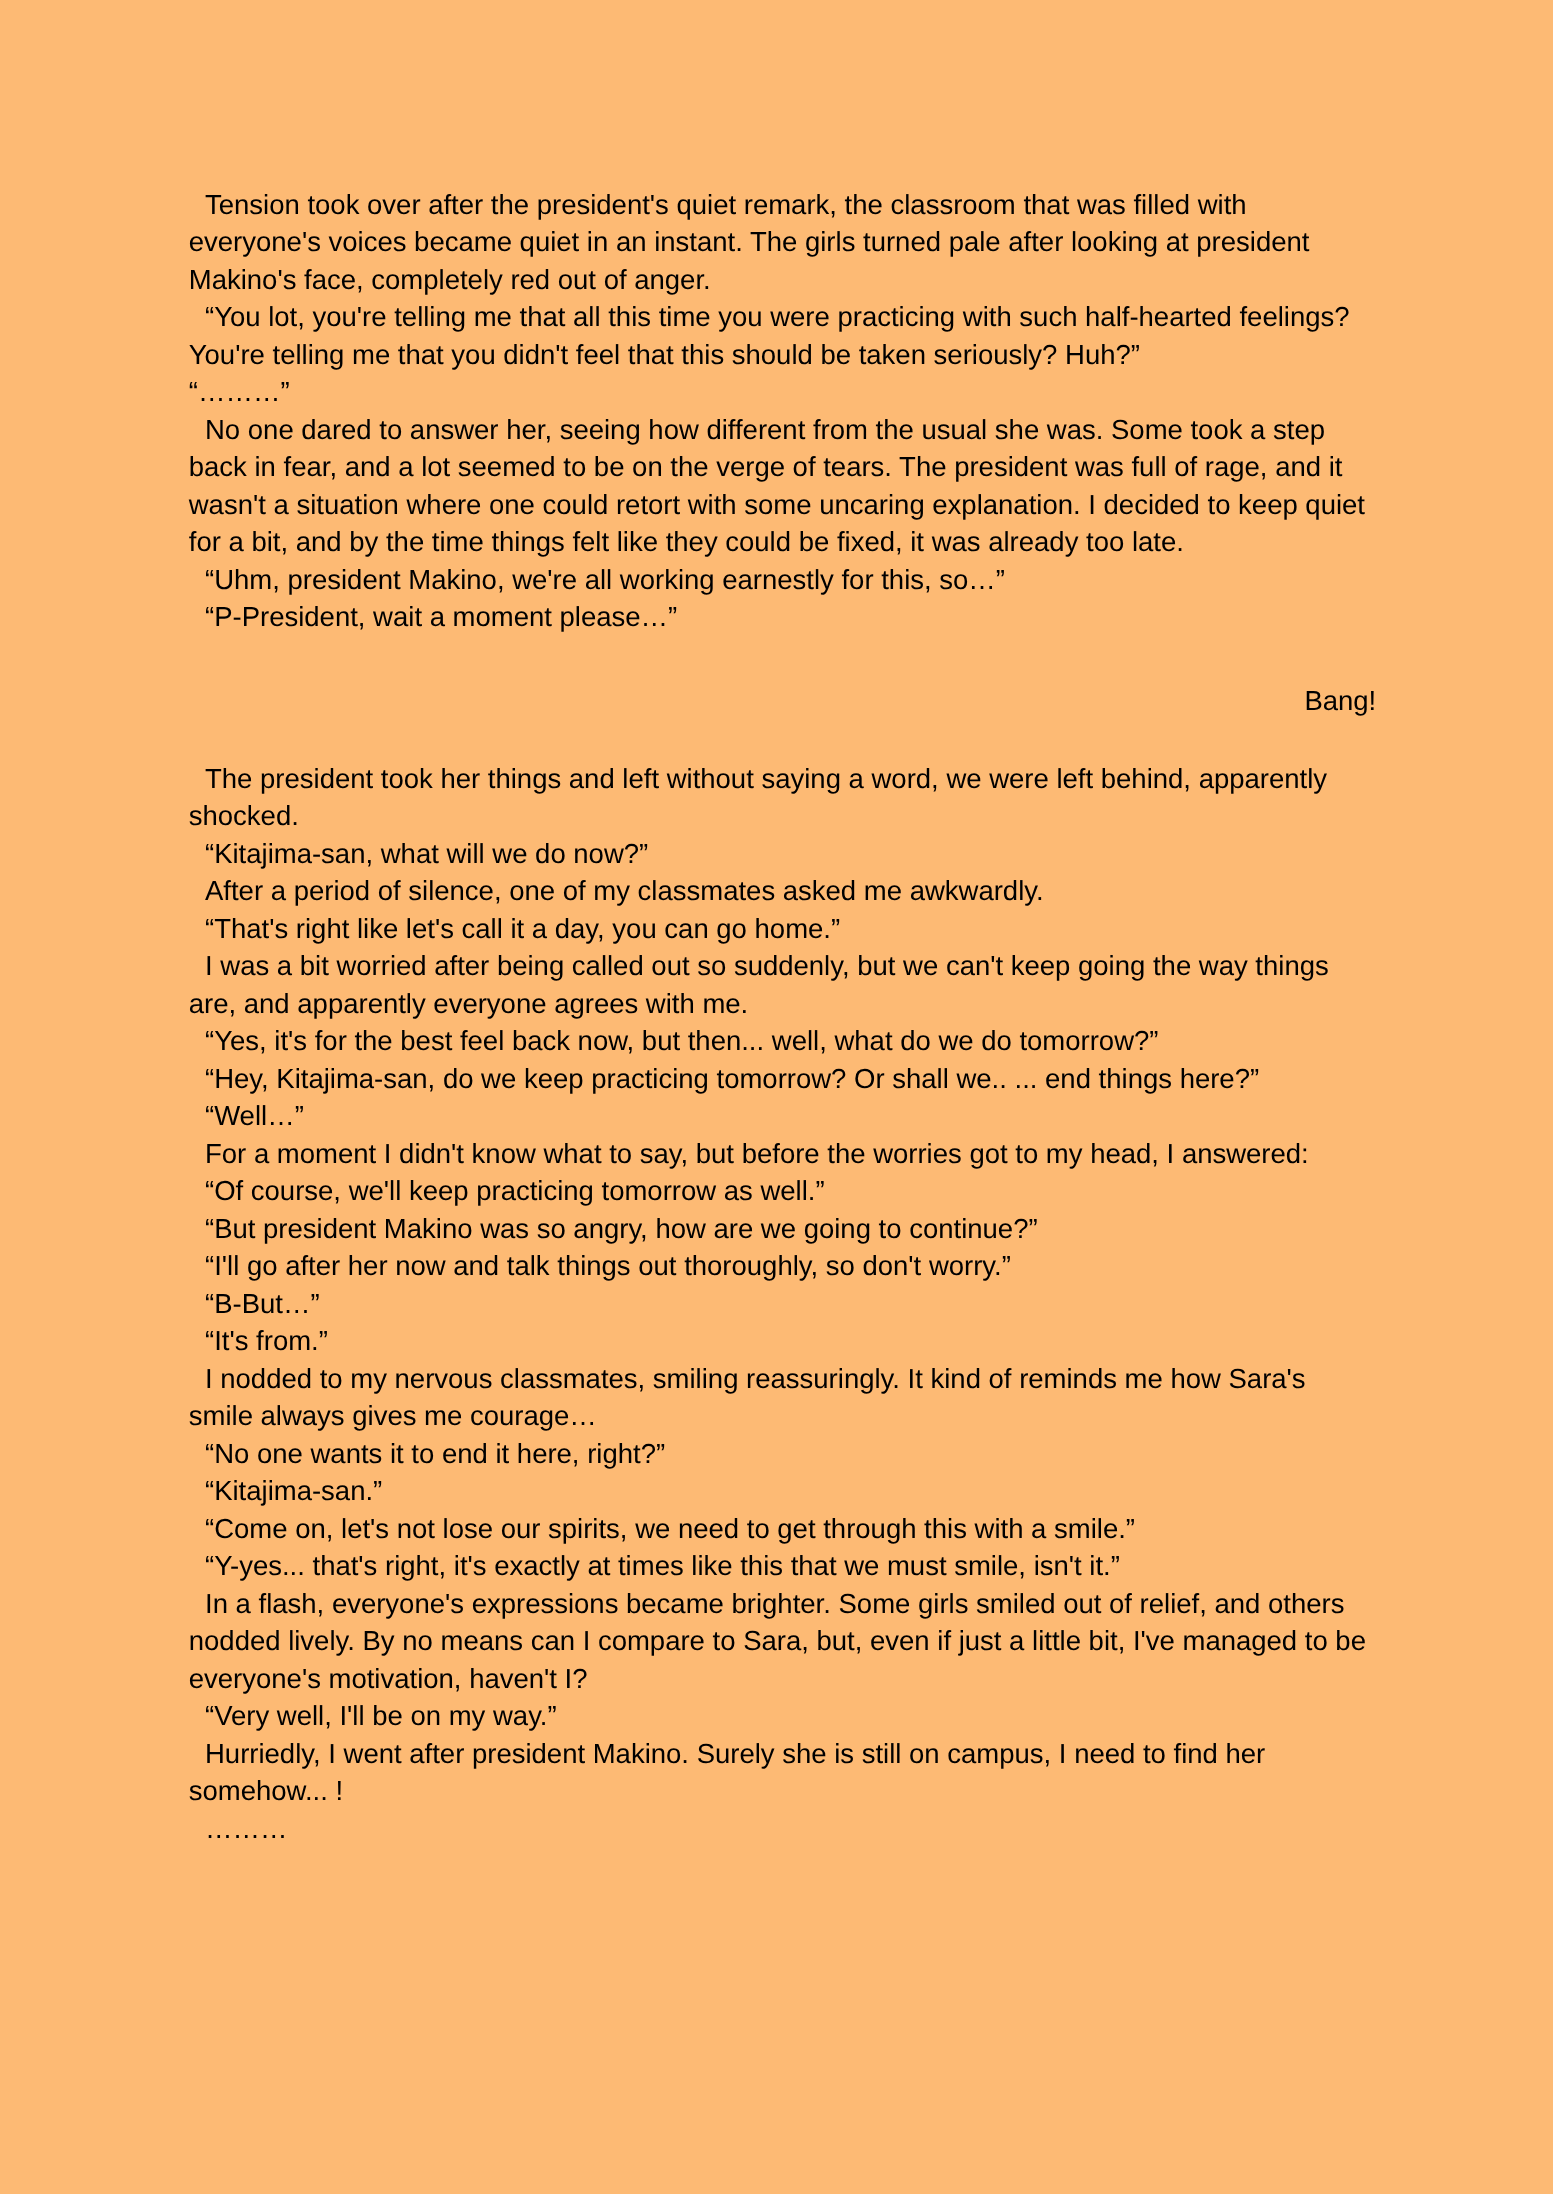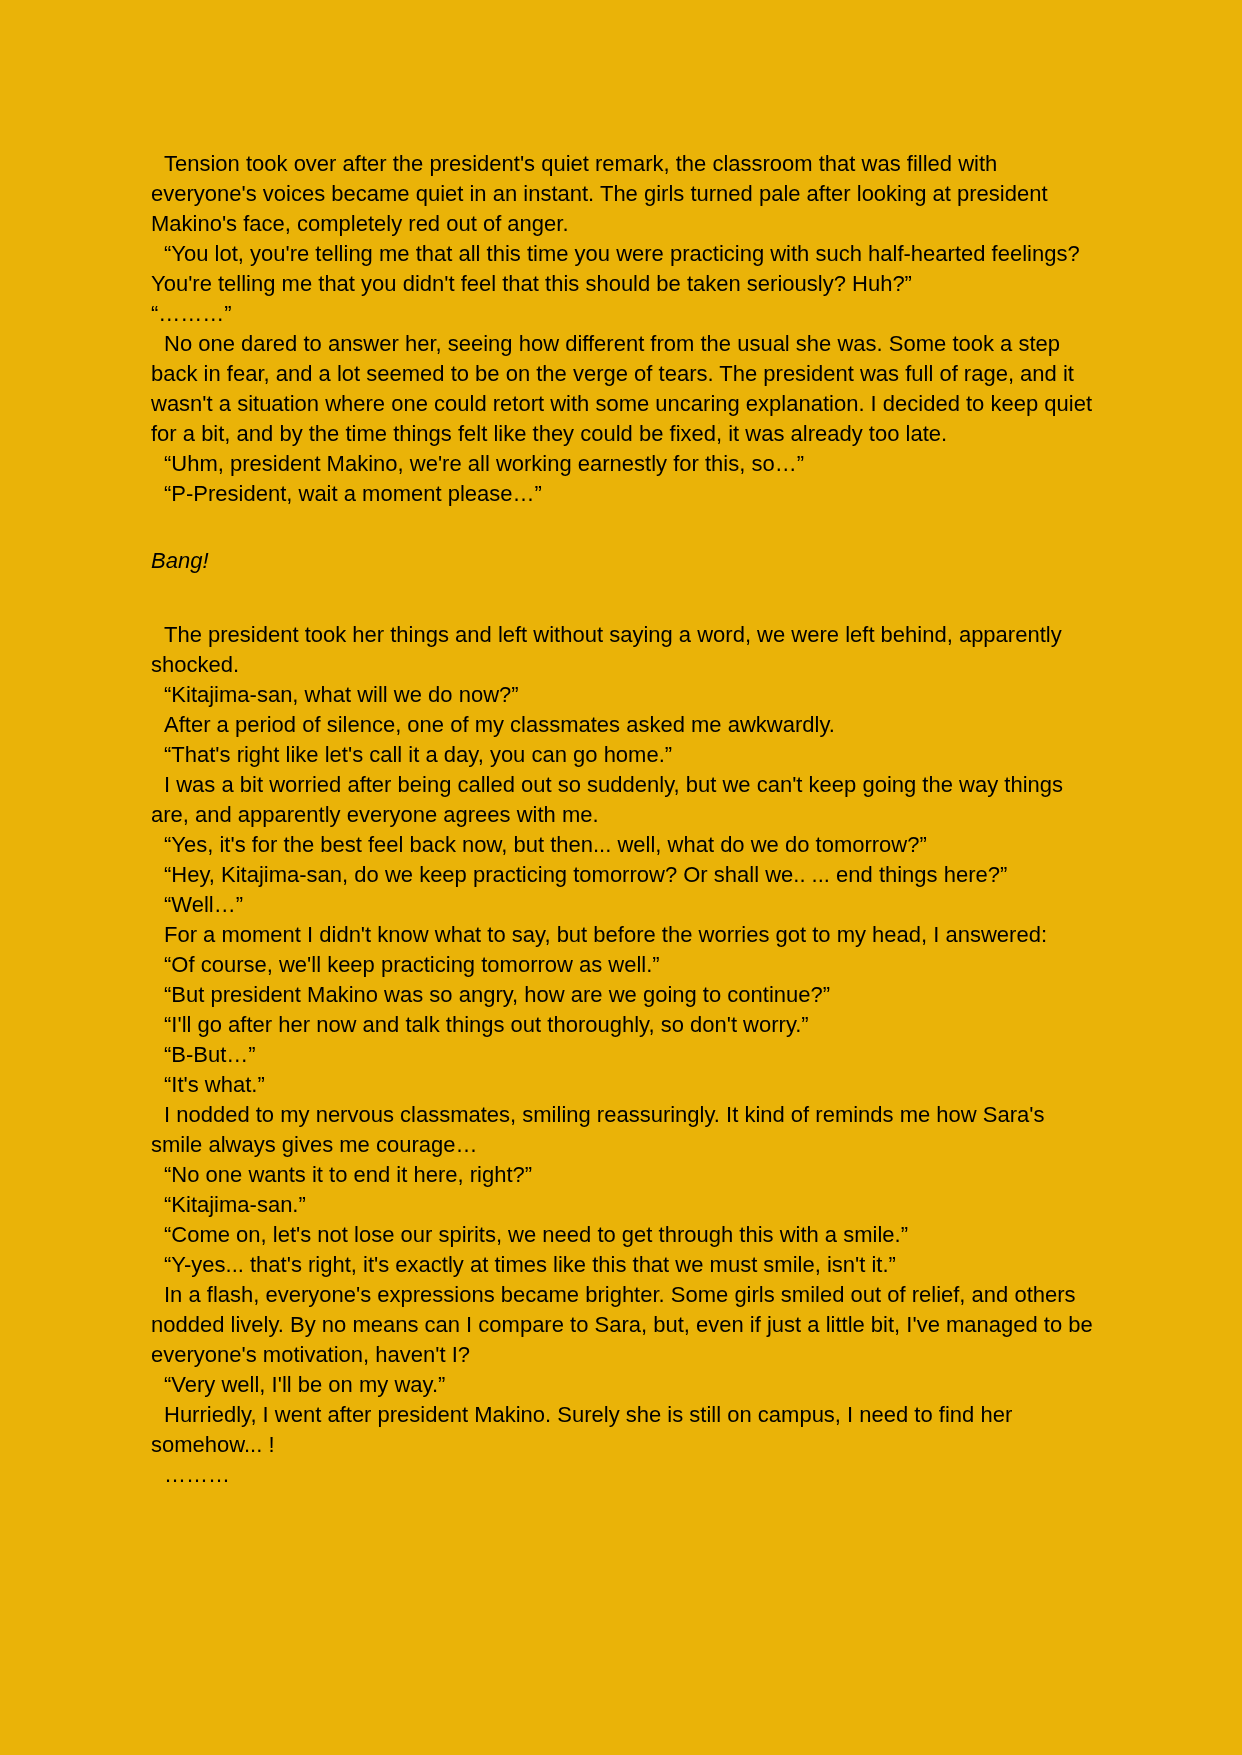--- a/index.html
+++ b/index.html
@@ -10,43 +10,42 @@
   body {
     width: 1242px;
     height: 1755px;
     overflow: hidden;
   }
   .page {
     box-sizing: border-box;
     width: 1242px;
     height: 1755px;
     padding: 149px 141px 0 151px;
-    background: #eab308;
+    background: #fdba74;
     font-family: "Liberation Sans", "DejaVu Sans", sans-serif;
     font-size: 22px;
     line-height: 30px;
     color: #000000;
   }
   .page p {
     margin: 0;
     padding: 0;
     word-spacing: normal;
   }
   .page p.indent {
     text-indent: 13px;
   }
   .page p.noindent {
     text-indent: 0;
   }
   .page p.center {
-    text-align: left;
-    font-style: italic;
+    text-align: right;
     text-indent: 0;
     margin-top: 37px;
-    margin-bottom: 44px;
+    margin-bottom: 32px;
   }
 </style>
 </head>
 <body>
 
 <div class="page" id="page">
     <p class="indent">Tension took over after the president's quiet remark, the classroom that was filled with everyone's voices became quiet in an instant. The girls turned pale after looking at president Makino's face, completely red out of anger.</p>
     <p class="indent">“You lot, you're telling me that all this time you were practicing with such half-hearted feelings? You're telling me that you didn't feel that this should be taken seriously? Huh?”</p>
     <p class="noindent">“………”</p>
     <p class="indent">No one dared to answer her, seeing how different from the usual she was. Some took a step back in fear, and a lot seemed to be on the verge of tears. The president was full of rage, and it wasn't a situation where one could retort with some uncaring explanation. I decided to keep quiet for a bit, and by the time things felt like they could be fixed, it was already too late.</p>
@@ -59,21 +58,21 @@
     <p class="indent">“That's right like let's call it a day, you can go home.”</p>
     <p class="indent">I was a bit worried after being called out so suddenly, but we can't keep going the way things are, and apparently everyone agrees with me.</p>
     <p class="indent">“Yes, it's for the best feel back now, but then... well, what do we do tomorrow?”</p>
     <p class="indent">“Hey, Kitajima-san, do we keep practicing tomorrow? Or shall we.. ... end things here?”</p>
     <p class="indent">“Well…”</p>
     <p class="indent">For a moment I didn't know what to say, but before the worries got to my head, I answered:</p>
     <p class="indent">“Of course, we'll keep practicing tomorrow as well.”</p>
     <p class="indent">“But president Makino was so angry, how are we going to continue?”</p>
     <p class="indent">“I'll go after her now and talk things out thoroughly, so don't worry.”</p>
     <p class="indent">“B-But…”</p>
-    <p class="indent">“It's what.”</p>
+    <p class="indent">“It's from.”</p>
     <p class="indent">I nodded to my nervous classmates, smiling reassuringly. It kind of reminds me how Sara's smile always gives me courage…</p>
     <p class="indent">“No one wants it to end it here, right?”</p>
     <p class="indent">“Kitajima-san.”</p>
     <p class="indent">“Come on, let's not lose our spirits, we need to get through this with a smile.”</p>
     <p class="indent">“Y-yes... that's right, it's exactly at times like this that we must smile, isn't it.”</p>
     <p class="indent">In a flash, everyone's expressions became brighter. Some girls smiled out of relief, and others nodded lively. By no means can I compare to Sara, but, even if just a little bit, I've managed to be everyone's motivation, haven't I?</p>
     <p class="indent">“Very well, I'll be on my way.”</p>
     <p class="indent">Hurriedly, I went after president Makino. Surely she is still on campus, I need to find her somehow... !</p>
     <p class="indent">………</p>
   </div>

